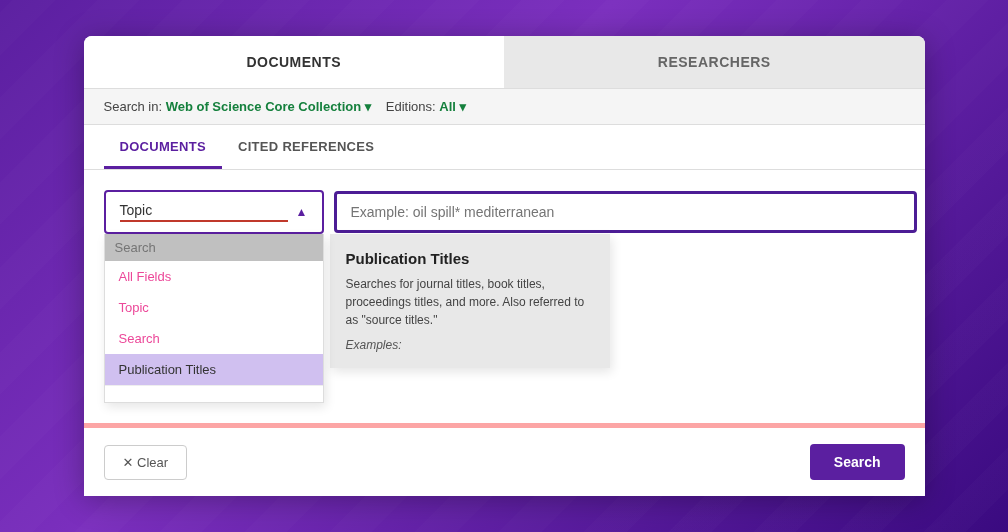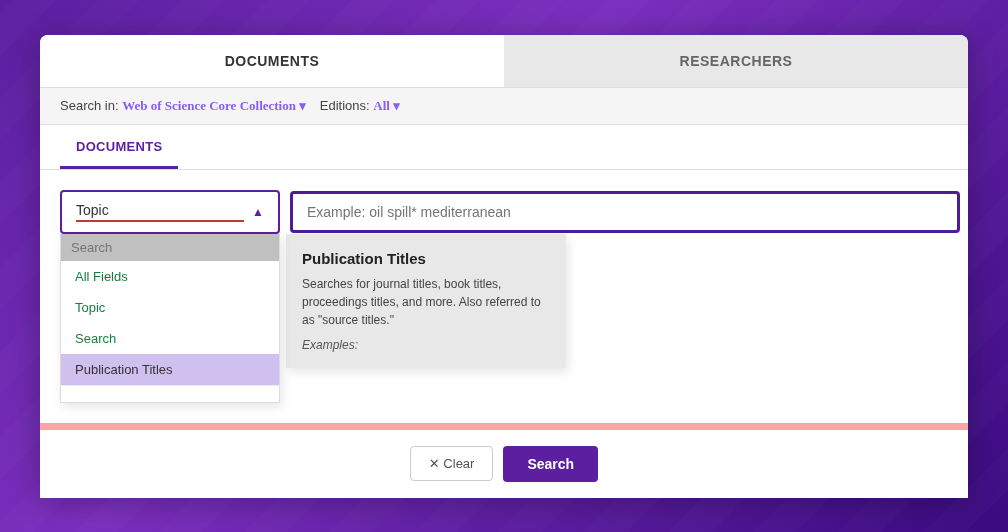--- a/index.html
+++ b/index.html
@@ -30,21 +30,21 @@
         transparent 30px,
         rgba(255,255,255,0.05) 30px,
         rgba(255,255,255,0.05) 60px
       );
     }
     .main-card {
       position: relative;
       z-index: 10;
       background: #ffffff;
       border-radius: 8px;
-      width: 928px;
+      width: 841px;
       box-shadow: 0 4px 30px rgba(0,0,0,0.3);
       overflow: visible;
     }
     
     .tabs-row {
       display: flex;
       border-bottom: 1px solid #ddd;
     }
     .tab {
       flex: 1;
@@ -68,25 +68,24 @@
     }
     
     .search-in-bar {
       background: #f5f5f5;
       padding: 10px 20px;
       font-size: 13px;
       color: #444;
       border-bottom: 1px solid #ddd;
     }
     .search-in-bar a {
-      color: #8b5cf6;
+      color: #15803d;
       font-weight: bold;
       text-decoration: none;
       cursor: pointer;
-      font-family: Liberation Serif, serif;
     }
     
     .sub-tabs {
       display: flex;
       padding: 0 20px;
       border-bottom: 1px solid #ddd;
       background: #fff;
     }
     .sub-tab {
       padding: 14px 16px 12px;
@@ -176,21 +175,21 @@
       width: 100%;
       color: #555;
     }
     .dropdown-items {
       overflow-y: auto;
       max-height: 160px;
     }
     .dropdown-item {
       padding: 8px 14px;
       font-size: 13px;
-      color: #15803d;
+      color: #ec4899;
       cursor: pointer;
     }
     .dropdown-item.highlighted {
       background: #d0c0f0;
       color: #333;
     }
     
     .tooltip-panel {
       position: absolute;
       left: 226px;
@@ -228,26 +227,26 @@
       gap: 8px;
       padding: 8px 14px;
       font-size: 13px;
       color: #333;
       background: #fff;
       border-top: 1px solid #eee;
     }
     
     .action-row {
       display: flex;
-      justify-content: center;
+      justify-content: space-between;
       align-items: center;
       gap: 10px;
       padding: 16px 20px;
       background: #fff;
-      border-top: 7px solid #fca5a5;
+      border-top: 5px solid #fca5a5;
     }
     .btn-clear {
       border: 1px solid #ccc;
       background: #fff;
       color: #555;
       padding: 9px 18px;
       font-size: 13px;
       border-radius: 4px;
       cursor: pointer;
       display: flex;
@@ -296,20 +295,23 @@
     <span>Editions:</span>
     <a>
       <span>All</span> ▾
     </a>
   </div>
 
   <div class="sub-tabs">
     <div class="sub-tab active">
       <span>DOCUMENTS</span>
     </div>
+    <div class="sub-tab">
+      <span>CITED REFERENCES</span>
+    </div>
   </div>
 
   <div class="card-body">
 
     <div class="search-row">
       <div class="field-selector">
         <div class="field-selector-inner">
           <span class="field-label">Topic</span>
           <span class="underline-red"></span>
         </div>

